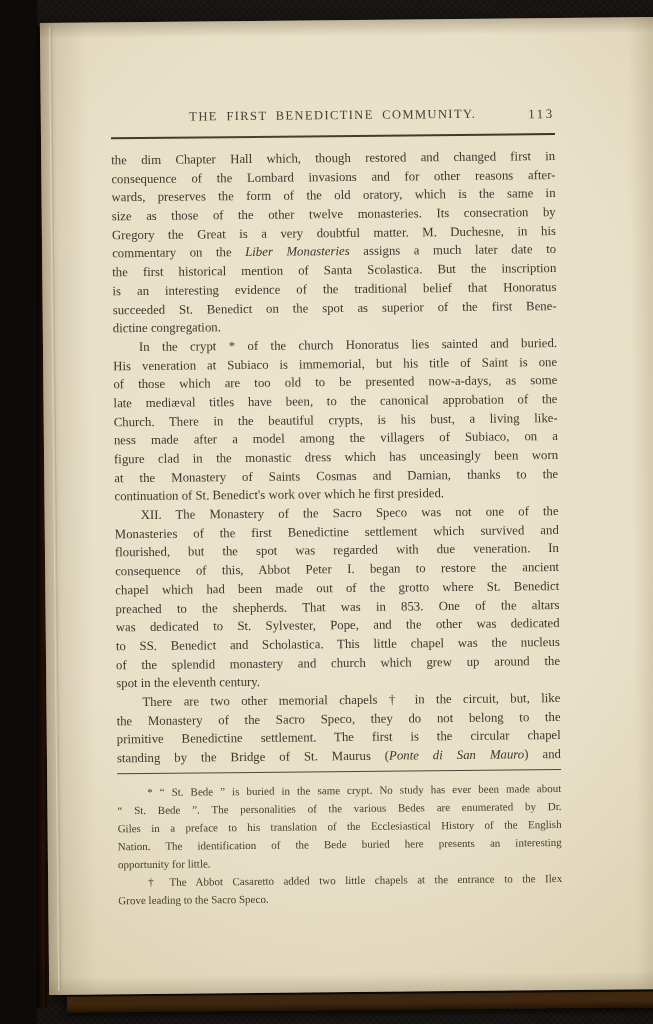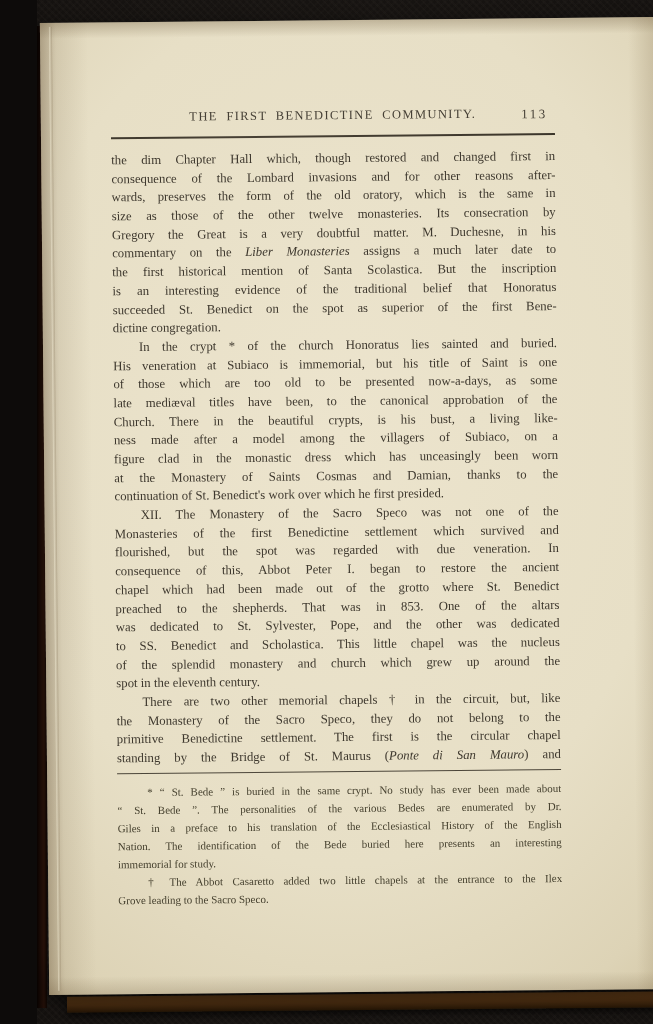--- a/index.html
+++ b/index.html
@@ -37,21 +37,21 @@
       linear-gradient(180deg, rgba(100,80,50,.30), rgba(100,80,50,0) 16px),
       linear-gradient(0deg, rgba(100,80,50,.22), rgba(100,80,50,0) 18px),
       radial-gradient(ellipse 90% 75% at 48% 42%, var(--paper,#ece4cd), #e7dfc6 60%, #ddd3b6 88%, #d3c7a6);
     box-shadow:3px 5px 16px rgba(0,0,0,.7);}
   .page::before{content:"";position:absolute;left:9px;top:4px;bottom:4px;width:3px;
     background:linear-gradient(90deg, rgba(255,250,228,.45), rgba(95,75,45,.22));}
   .page-inner{position:absolute;inset:0;padding:88px 100px 0 70px;}
   .running-header{position:relative;height:17px;}
   .header-title{display:block;text-align:center;font-size:12.5px;letter-spacing:1.4px;
     word-spacing:4px;color:#453f35;}
-  .page-number{position:absolute;right:7px;top:0;font-size:13px;letter-spacing:2.5px;color:#453f35;}
+  .page-number{position:absolute;right:0;top:0;font-size:13px;letter-spacing:2.5px;color:#453f35;}
   .header-rule{margin-top:10px;height:2px;background:linear-gradient(90deg,#3f392e,#474034 30%,#3c362b);}
   .body-text{margin-top:12px;}
   .tl{text-align:justify;text-align-last:justify;height:18.7px;line-height:18.7px;
       overflow:hidden;font-size:12.8px;color:var(--ink,#3e382e);}
   .tl.last{text-align-last:left;}
   .tl.ind{padding-left:26px;}
   .it{font-style:italic;}
   .footnote-rule{margin-top:5px;height:1.5px;background:#4c463a;}
   .footnotes{margin-top:9px;}
   .footnotes .tl{font-size:11px;height:18px;line-height:18px;color:#46412f;}
@@ -121,21 +121,21 @@
         </div>
 
       <div class="footnote-rule"></div>
 
       <div class="footnotes" id="footnotes">
           <div>
             <div class="tl ind"><span>* “ St. Bede ” is buried in the same crypt. No study has ever been made about</span></div>
             <div class="tl"><span>“ St. Bede ”. The personalities of the various Bedes are enumerated by Dr.</span></div>
             <div class="tl"><span>Giles in a preface to his translation of the Ecclesiastical History of the English</span></div>
             <div class="tl"><span>Nation. The identification of the Bede buried here presents an interesting</span></div>
-            <div class="tl last"><span>immemorial for study.</span></div>
+            <div class="tl last"><span>opportunity for little.</span></div>
           </div>
           <div>
             <div class="tl ind"><span>† The Abbot Casaretto added two little chapels at the entrance to the Ilex</span></div>
             <div class="tl last"><span>Grove leading to the Sacro Speco.</span></div>
           </div>
         </div>
 
     </div>
   </div>
 </div>

